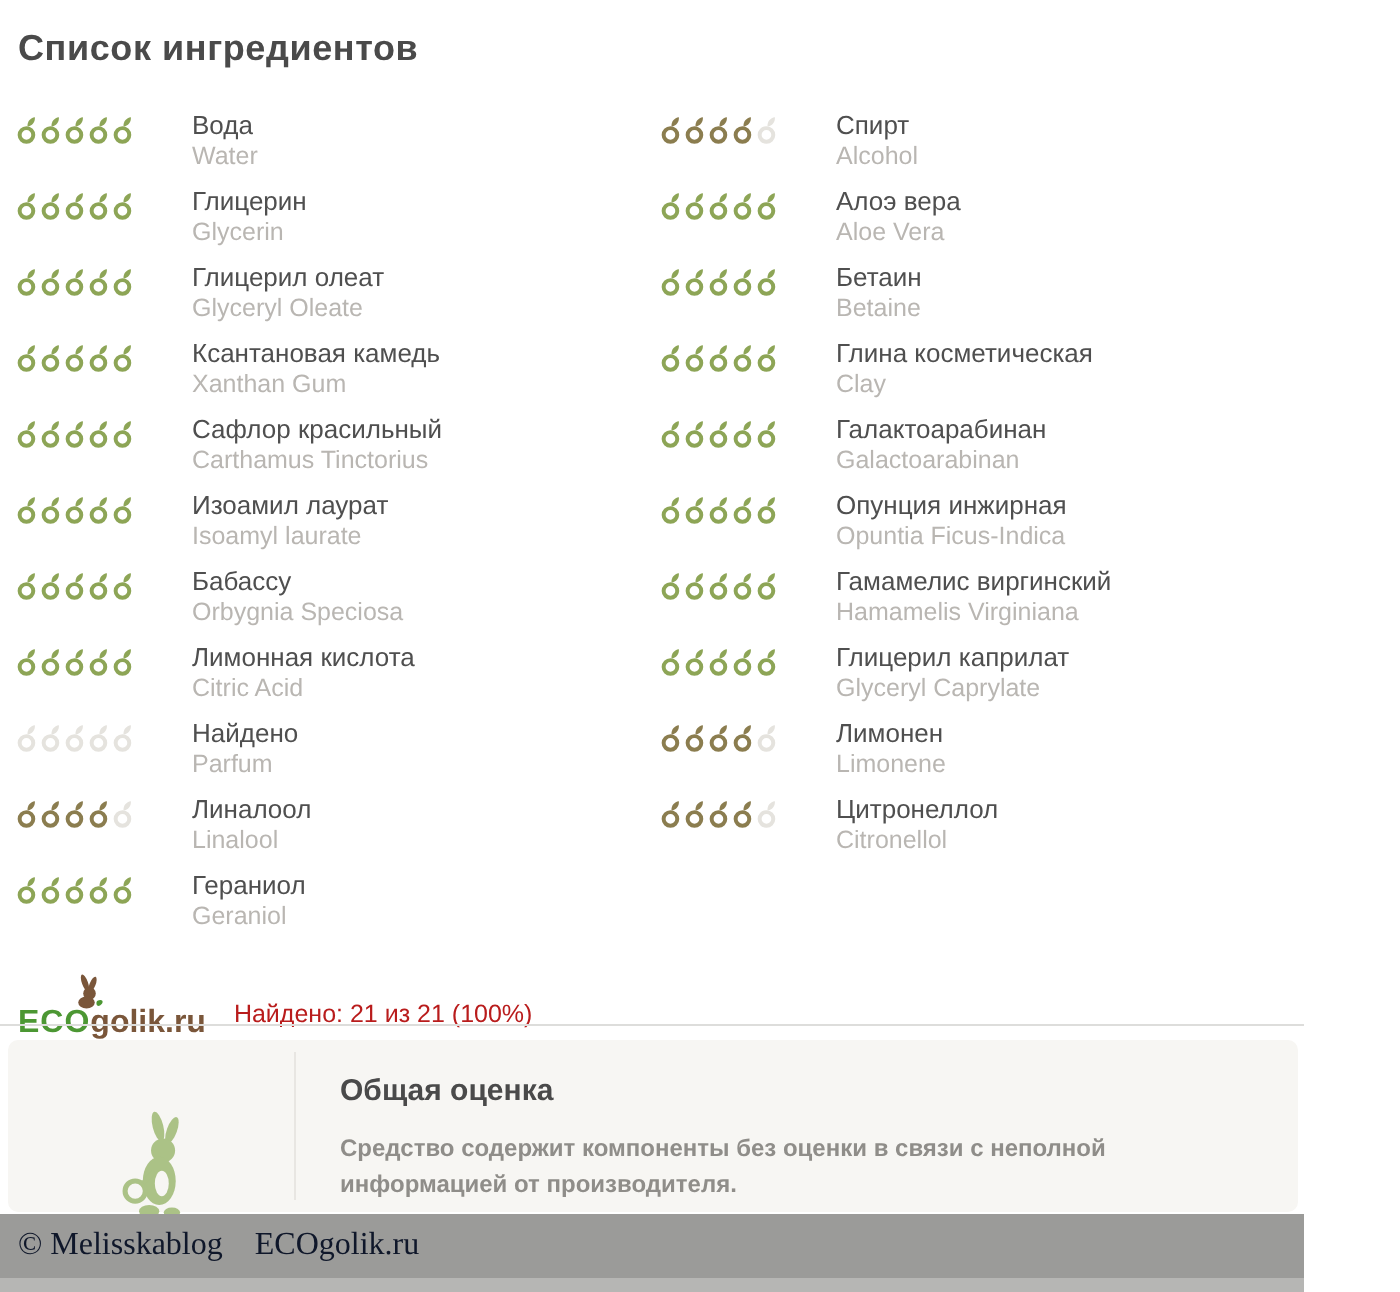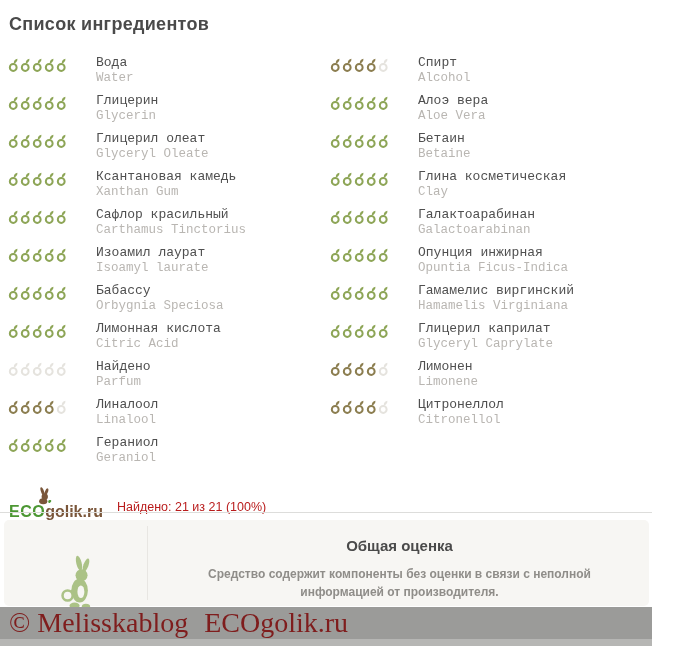--- a/index.html
+++ b/index.html
@@ -1,46 +1,46 @@
 <!DOCTYPE html>
 <html><head>
 <meta charset="utf-8">
 <style>
   html,body{margin:0;padding:0;}
   .page{width:652px;height:646px;position:relative;background:#ffffff;overflow:hidden;
         font-family:"Liberation Sans","DejaVu Sans",sans-serif;}
   .title{margin:0;padding:13px 0 0 9px;font-size:18px;line-height:22px;font-weight:600;
          color:#4a4a4a;letter-spacing:.3px;}
   .grid{display:flex;margin:21px 0 0 8px;}
-  .col{width:340px;font-family:Liberation Mono, monospace;}
+  .col{width:340px;}
   .ing-row{display:flex;height:29px;margin-bottom:9px;}
   .rating{width:88px;display:flex;gap:1px;padding-top:1px;}
   .ricon{width:11px;height:16px;display:inline-block;}
   .ricon svg{width:100%;height:100%;display:block;}
   .iname{font-size:13px;color:#4f4f4f;font-weight:500;line-height:14px;}
   .ilatin{font-size:12.5px;color:#b9b6b2;line-height:14px;margin-top:1px;}
   .summary-row{display:flex;align-items:center;margin:16px 0 0 9px;height:34px;}
   .logo{position:relative;display:flex;align-items:baseline;cursor:pointer;padding-top:10px;}
   .logo-rabbit{position:absolute;top:-6px;left:26px;width:18px;height:18px;}
   .logo-eco{font-size:16px;font-weight:800;letter-spacing:.5px;}
   .logo-domain{font-size:16px;font-weight:800;}
   .found{margin-left:14px;font-size:12.5px;color:#b91c1c;}
   .top-divider{position:absolute;left:0;right:0;top:512px;height:1px;background:#dddddb;}
   .panel{position:absolute;left:4px;right:3px;top:520px;height:86px;background:#f7f6f3;
          border-radius:5px;display:flex;}
   .panel-left{width:149px;position:relative;}
   .panel-rabbit{position:absolute;left:56px;bottom:-1px;width:38px;height:52px;}
   .panel-divider{width:1px;background:#e8e6e2;margin:6px 0;}
-  .panel-content{padding:17px 20px 0 22px;text-align:center;}
+  .panel-content{padding:17px 20px 0 22px;}
   .panel-heading{font-size:15px;color:#4a4a4a;font-weight:600;margin:0 0 11px 0;}
   .panel-body{font-size:12px;color:#8f8d89;line-height:1.5;max-width:478px;margin:0;font-weight:bold;}
   .footer{position:absolute;left:0;right:0;top:607px;height:32px;background:#9b9b99;
           display:flex;align-items:center;padding-left:9px;
           font-family:"Liberation Serif","DejaVu Serif",serif;}
-  .footer span{color:#7f1d1d;font-size:28px;}
+  .footer span{color:#0f172a;font-size:16px;}
   .footer .f-right{margin-left:16px;}
   .bottom-strip{position:absolute;left:0;right:0;top:639px;height:7px;background:#b6b6b4;}
 </style>
 </head>
 <body>
 
 <div class="page">
 
   <h1 class="title">Список ингредиентов</h1>
 

